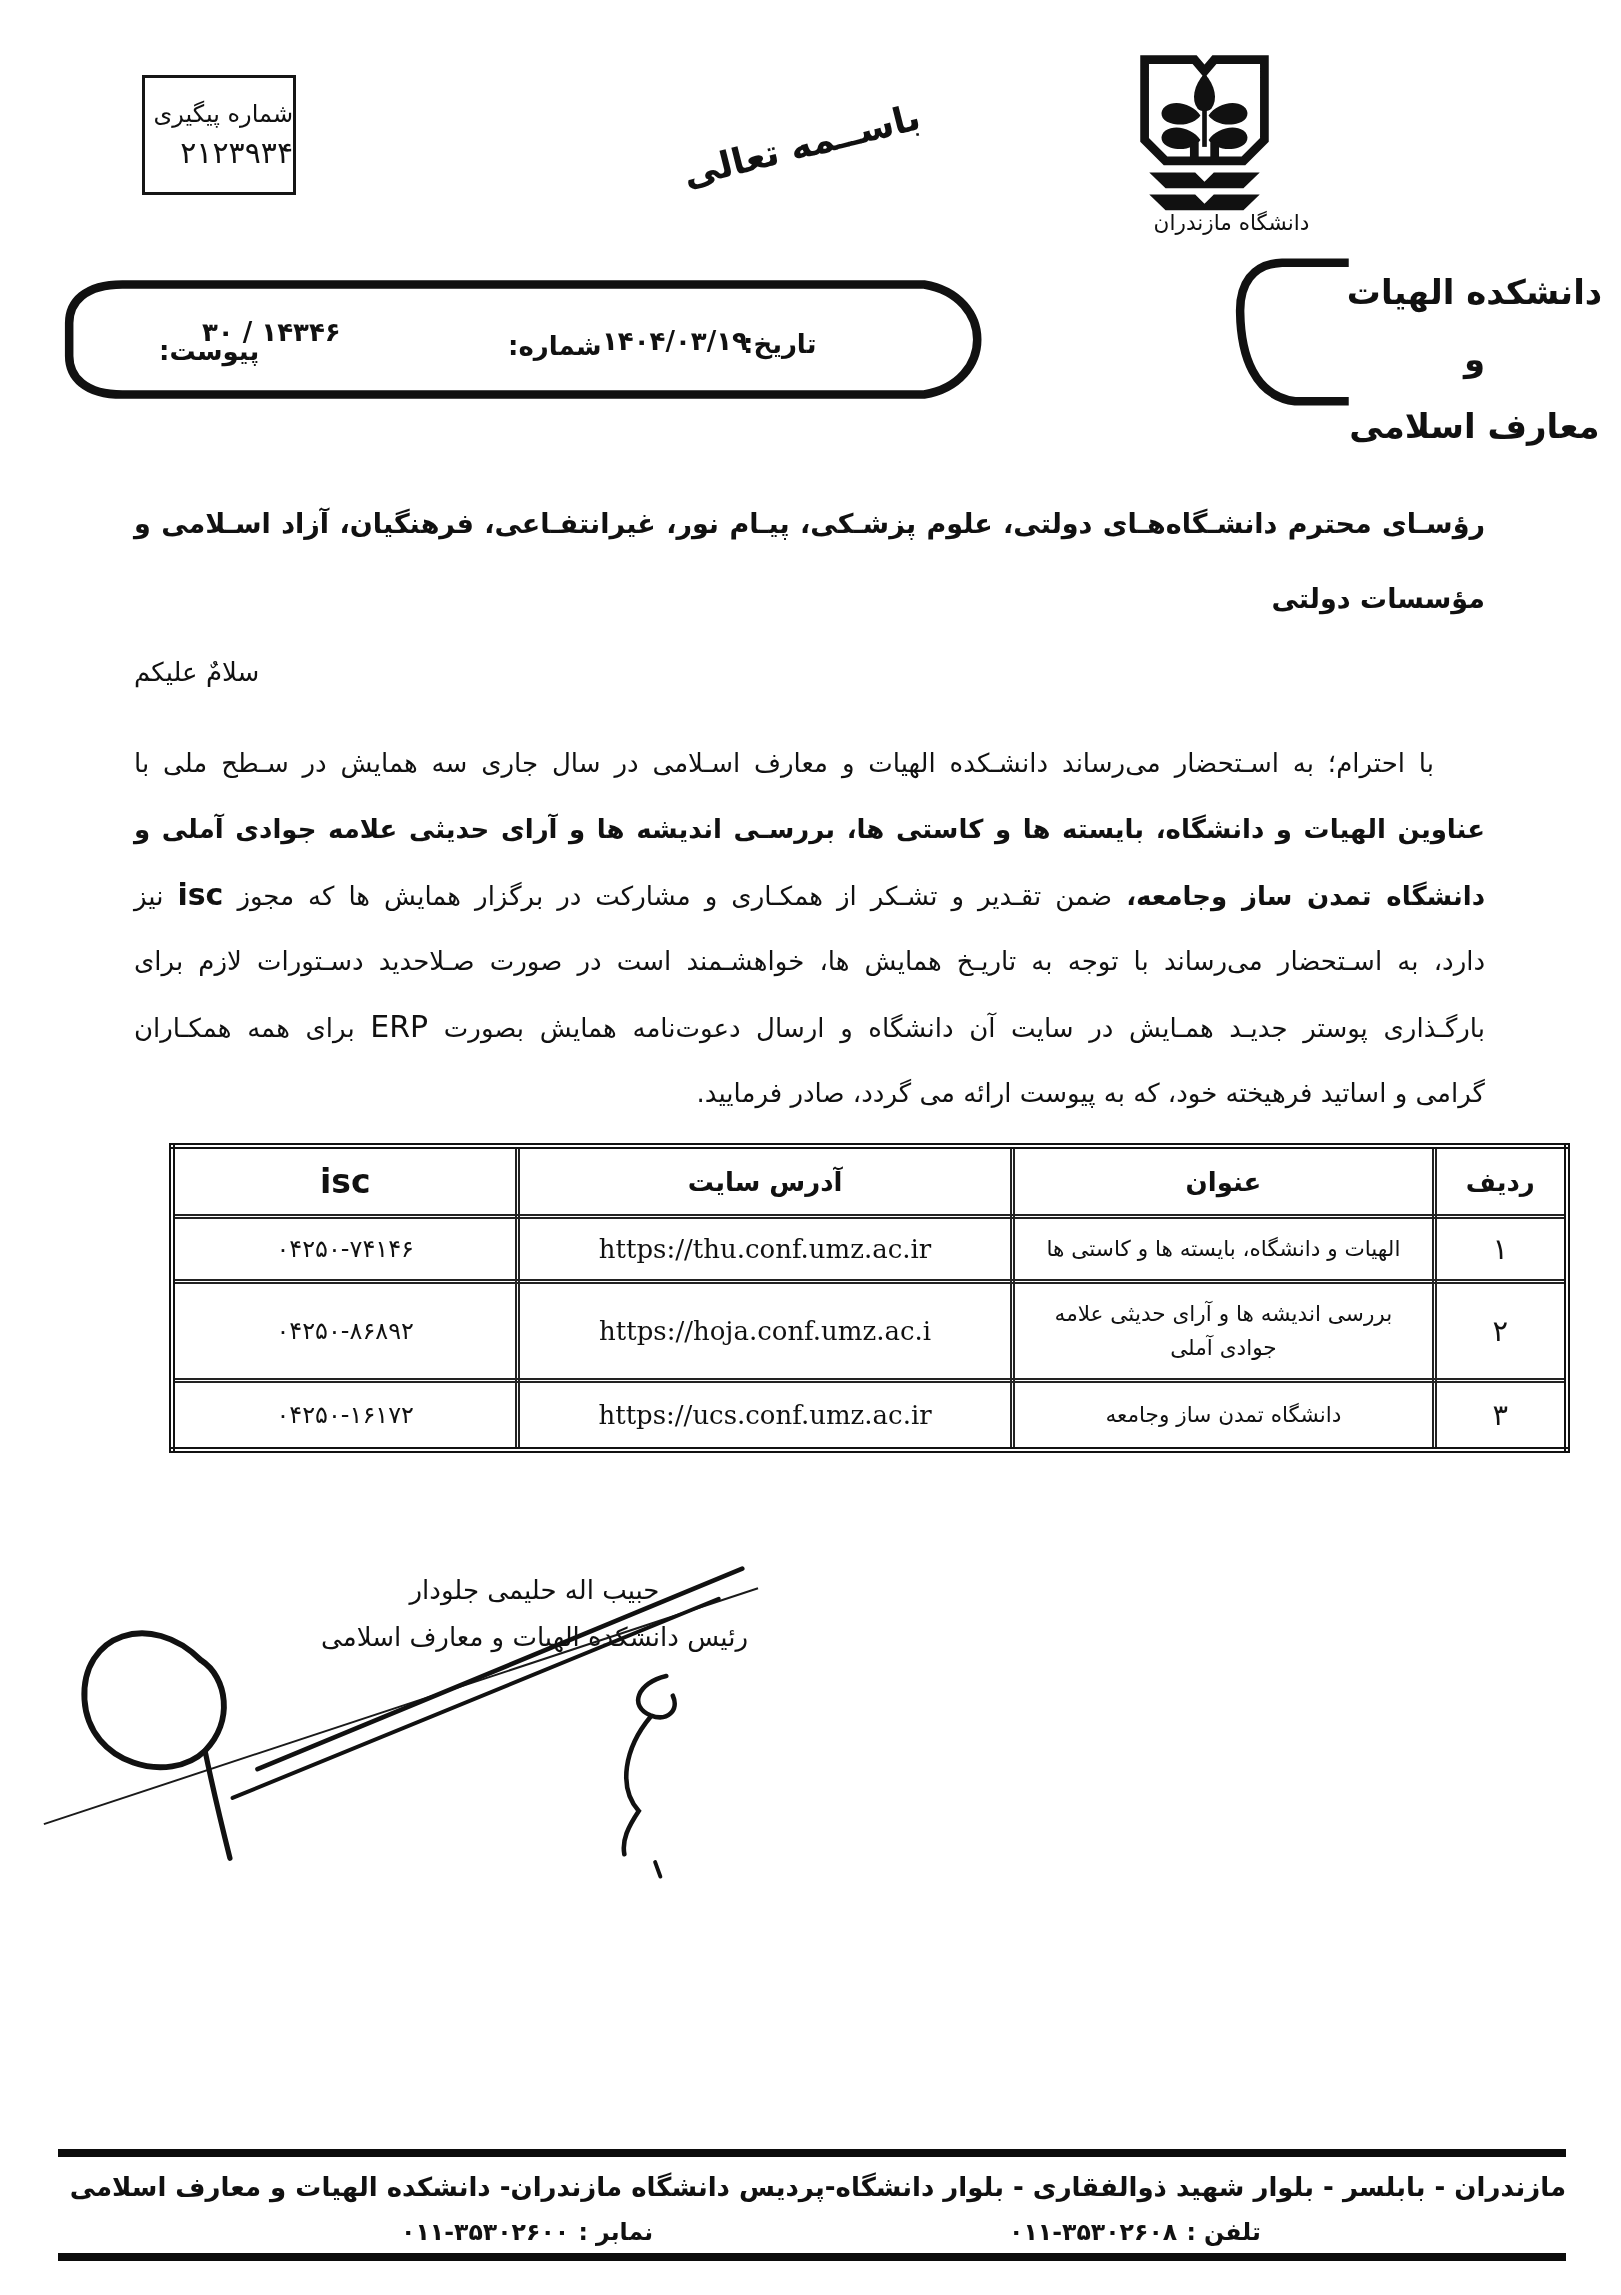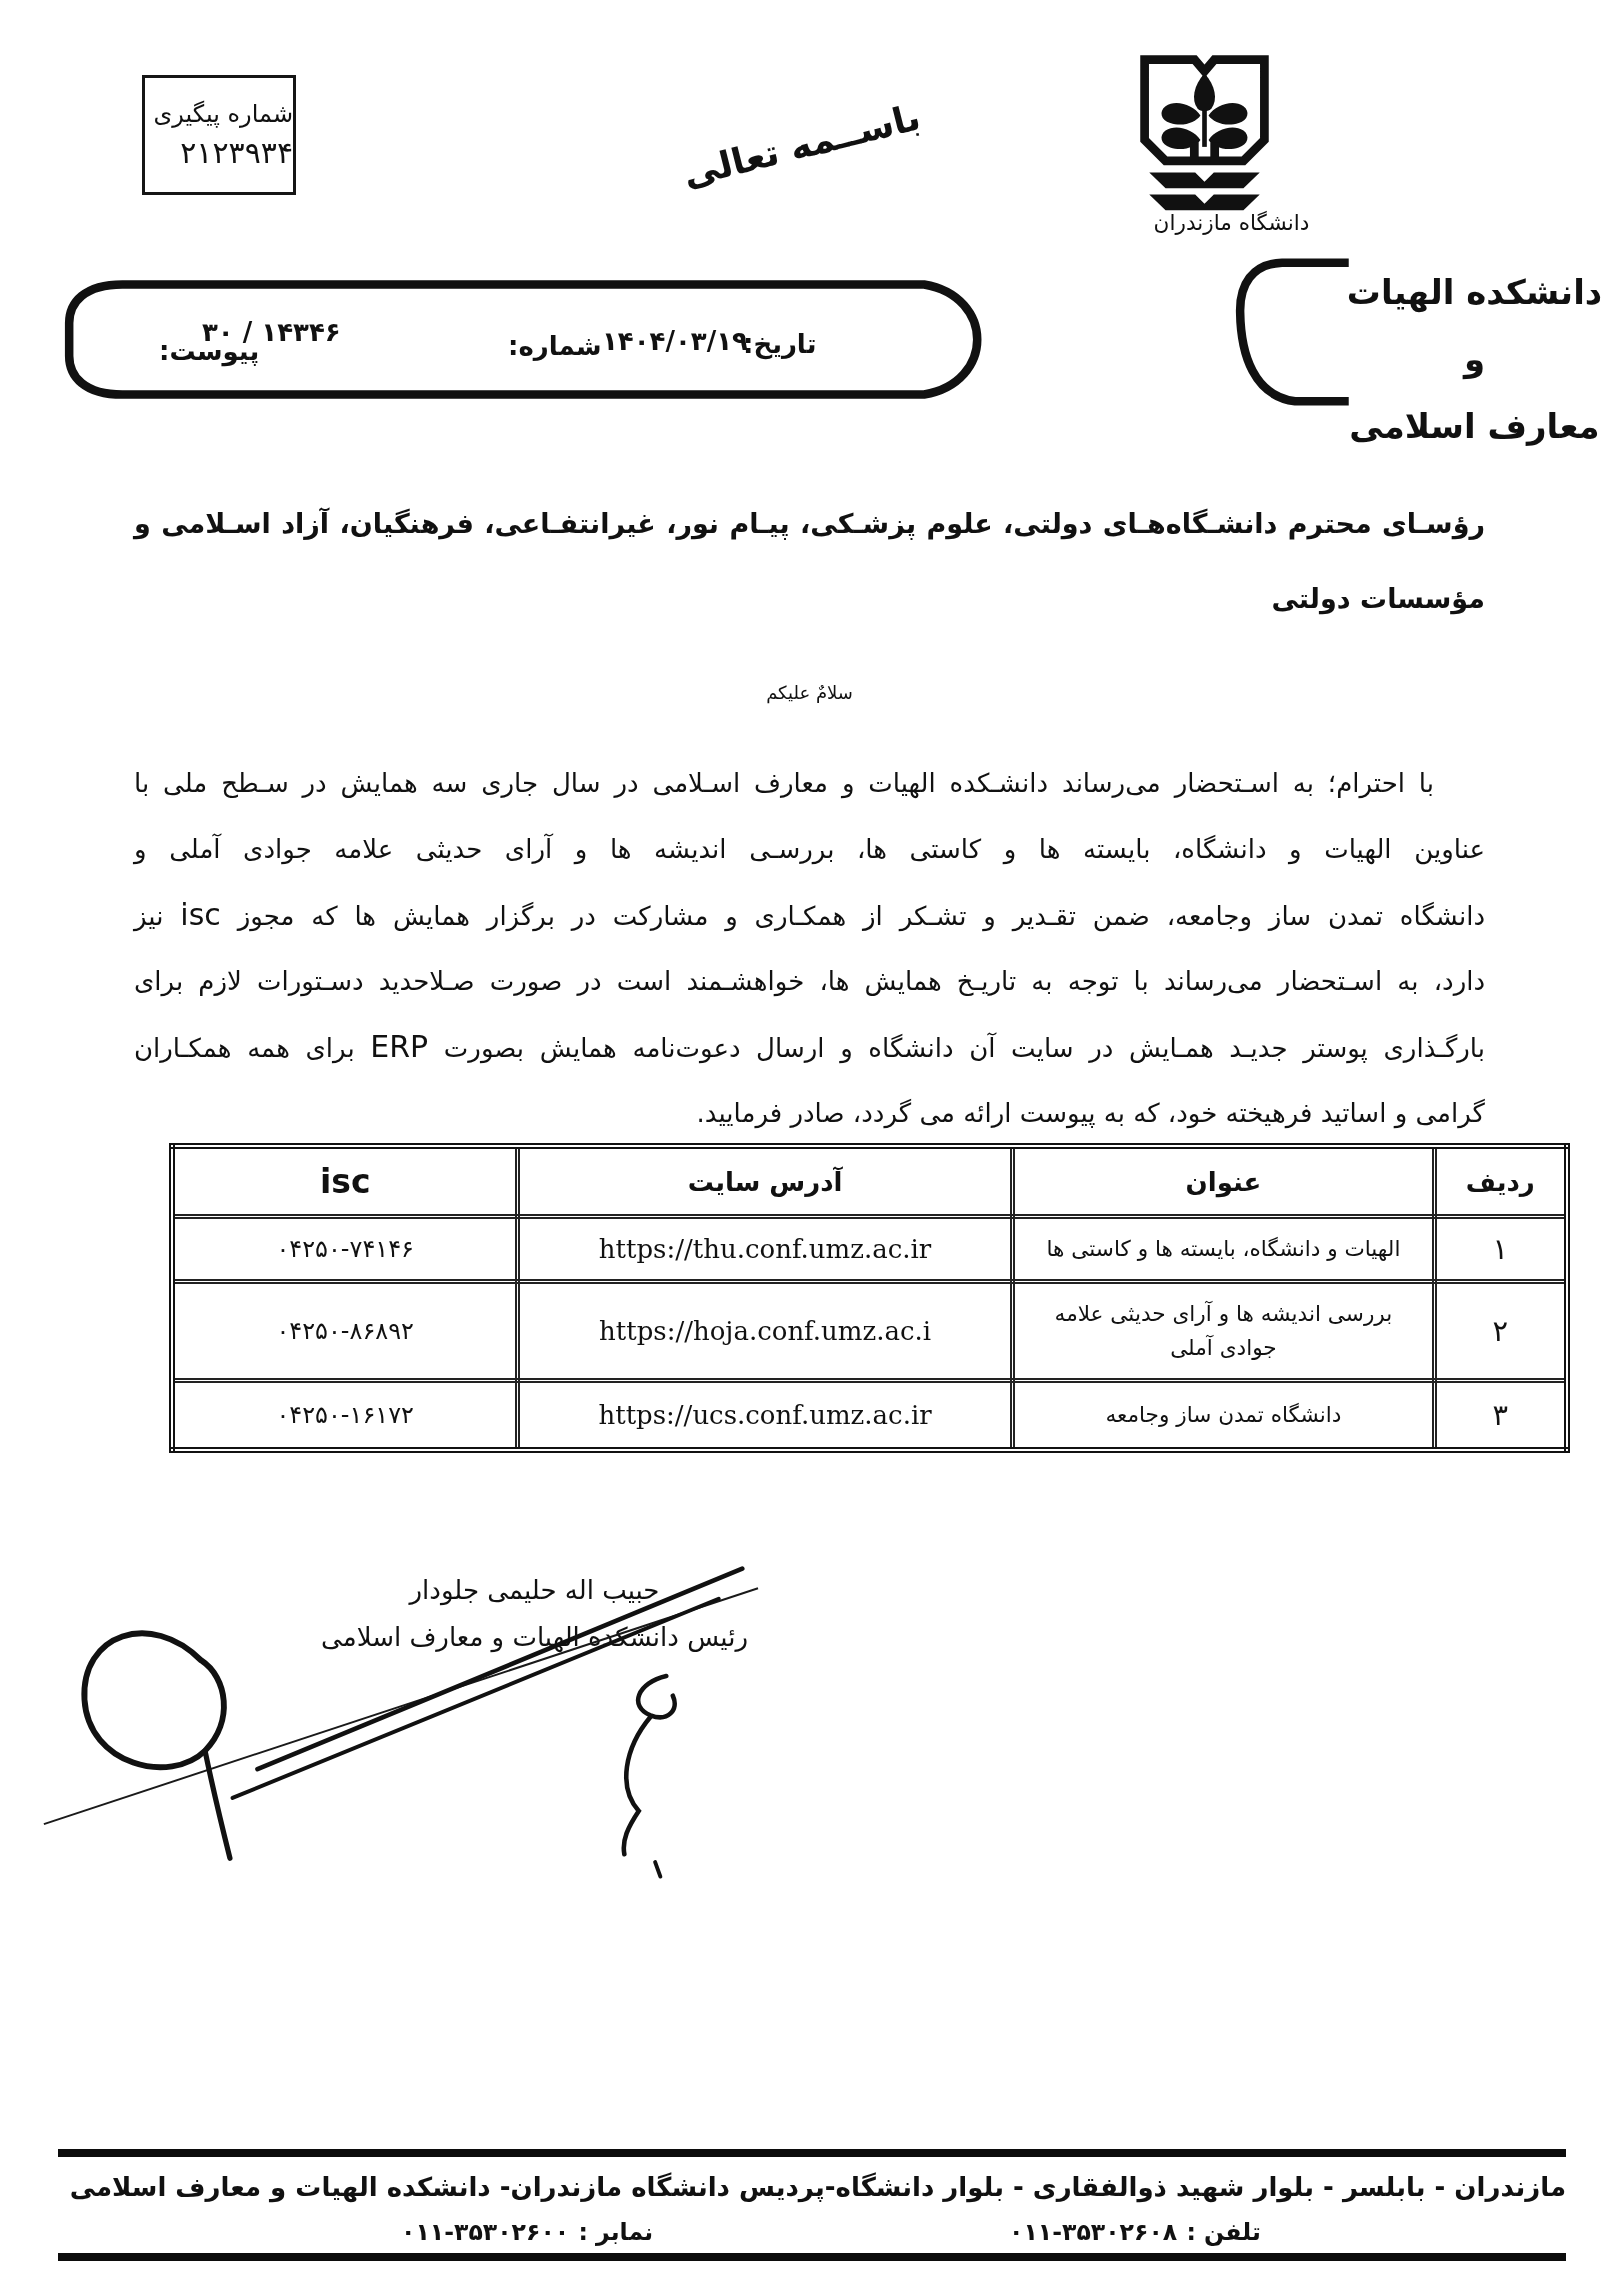--- a/index.html
+++ b/index.html
@@ -37,26 +37,26 @@
   
   #faculty-bracket{left:1231px;top:256px;width:121px;height:152px;}
   #faculty-name{left:1337px;top:259px;width:275px;text-align:center;font-weight:bold;
     font-size:34px;line-height:67px;direction:rtl;}
 
   
   #content{left:134px;top:502px;width:1351px;direction:rtl;}
   .addr-line{font-size:27px;font-weight:bold;line-height:43px;}
   .addr1{text-align:justify;text-align-last:justify;}
   .addr2{margin-top:32px;text-align:right;}
-  #salutation{margin-top:51px;font-size:18px;line-height:43px;text-align:center;}
+  #salutation{margin-top:31px;font-size:26px;line-height:43px;text-align:left;}
   #body-paragraph{margin-top:36px;}
   .para-line{font-size:26px;line-height:66px;height:66px;text-align:justify;text-align-last:justify;}
   .para-line.first{padding-right:51px;}
   .para-line.last{text-align:right;text-align-last:right;}
-  .b{font-weight:normal;}
+  .b{font-weight:bold;}
   .lat{direction:ltr;unicode-bidi:isolate;font-family:"DejaVu Sans",sans-serif;font-size:30px;}
 
   
   #conference-table{
     left:169px;top:1143px;width:1300px;border-collapse:collapse;direction:rtl;
     border:6.6px double #111;table-layout:fixed;
   }
   #conference-table th,#conference-table td{border:5.2px double #222;text-align:center;vertical-align:middle;padding:2.6px 9.2px;}
   #conference-table th{font-size:26px;font-weight:bold;height:60px;}
   #conference-table th.c3{font-size:33px;}

